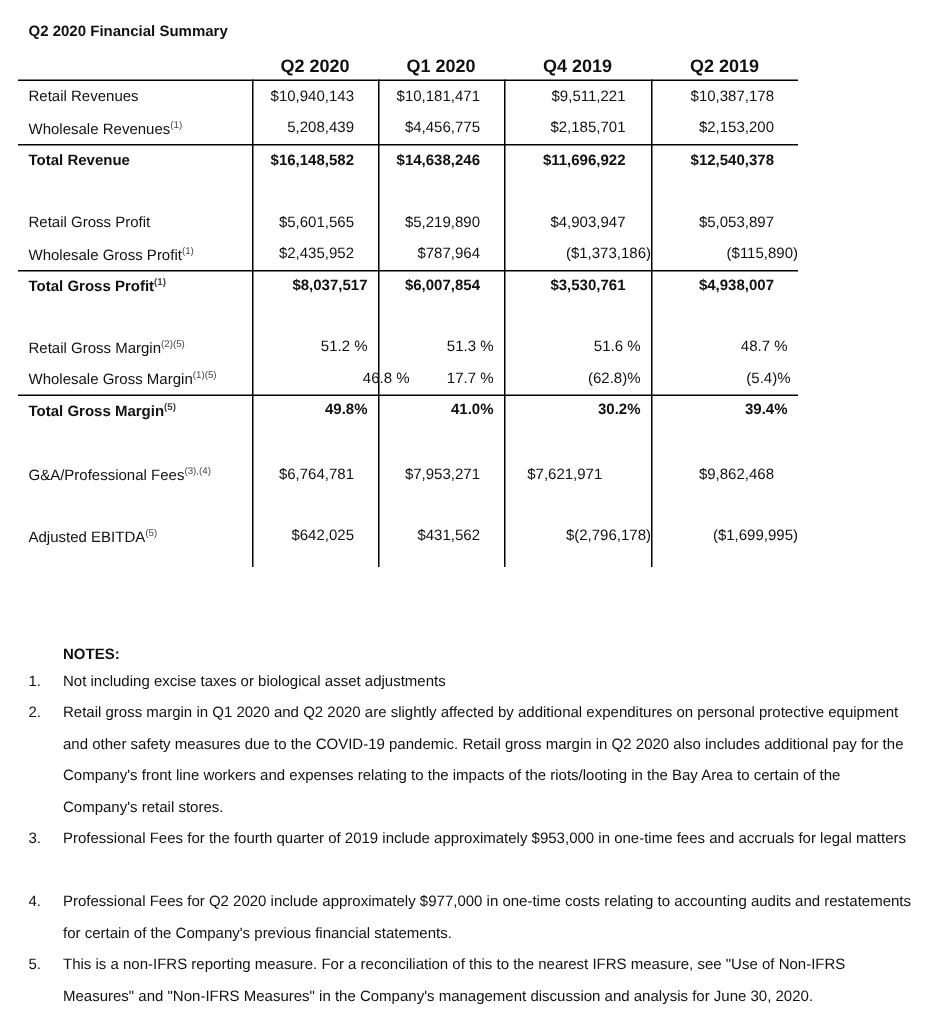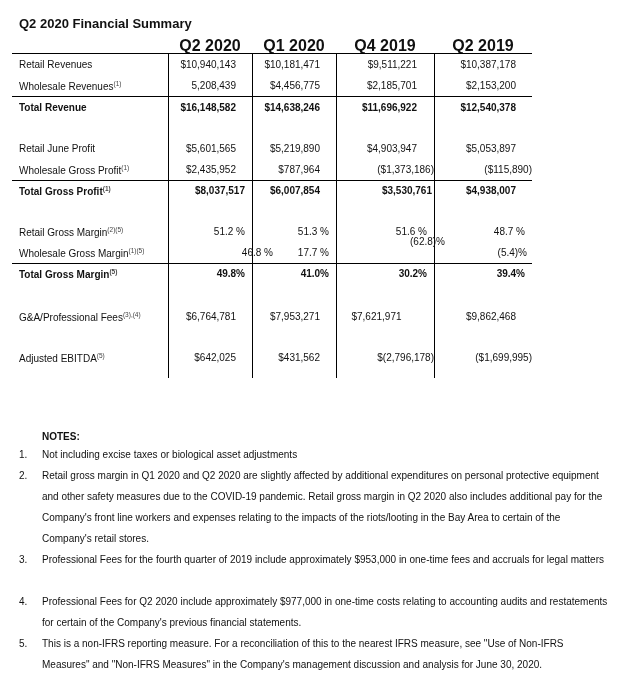--- a/index.html
+++ b/index.html
@@ -1,19 +1,19 @@
 <!DOCTYPE html>
 <html><head>
 <meta charset="utf-8">
 <style>
   html, body { margin: 0; padding: 0; background: #ffffff; }
   body { width: 620px; height: 683px; position: relative; overflow: hidden;
          font-family: "Liberation Sans", sans-serif; color: #111; font-size: 10px; }
-  .title { position: absolute; left: 19px; top: 16px; font-size: 13px; font-weight: bold; }
-  .hdr { position: absolute; top: 37px; font-size: 16px; font-weight: bold; text-align: center; }
+  .title { position: absolute; left: 19px; top: 16px; font-size: 10px; font-weight: bold; }
+  .hdr { position: absolute; top: 37px; font-size: 12px; font-weight: bold; text-align: center; }
   .hline { position: absolute; height: 1px; background: #000; }
   .vline { position: absolute; width: 1px; background: #000; }
   .lbl { position: absolute; left: 19px; font-size: 10px; white-space: nowrap; }
   .lbl.bold { font-weight: bold; }
   .cell { position: absolute; font-size: 10px; white-space: nowrap; }
   .cell.bold { font-weight: bold; }
   .r { text-align: right; }
   sup { font-size: 6.5px; vertical-align: 4px; color: #444; }
   .notes-title { position: absolute; left: 42px; top: 431px; font-size: 10px; font-weight: bold; }
   .note-num { position: absolute; left: 19px; font-size: 10px; }
@@ -50,48 +50,48 @@
 <div class="cell r" style="left:252px;width:68px;top:80px;">$4,456,775</div>
 <div class="cell r" style="left:336px;width:81px;top:80px;">$2,185,701</div>
 <div class="cell r" style="left:434px;width:82px;top:80px;">$2,153,200</div>
 
 <div class="lbl bold" style="top:102px;"><span>Total Revenue</span></div>
 <div class="cell r bold" style="left:168px;width:68px;top:102px;">$16,148,582</div>
 <div class="cell r bold" style="left:252px;width:68px;top:102px;">$14,638,246</div>
 <div class="cell r bold" style="left:336px;width:81px;top:102px;">$11,696,922</div>
 <div class="cell r bold" style="left:434px;width:82px;top:102px;">$12,540,378</div>
 
-<div class="lbl" style="top:143px;"><span>Retail June Profit</span></div>
+<div class="lbl" style="top:143px;"><span>Retail Gross Profit</span></div>
 <div class="cell r" style="left:168px;width:68px;top:143px;">$5,601,565</div>
 <div class="cell r" style="left:252px;width:68px;top:143px;">$5,219,890</div>
 <div class="cell r" style="left:336px;width:81px;top:143px;">$4,903,947</div>
 <div class="cell r" style="left:434px;width:82px;top:143px;">$5,053,897</div>
 
 <div class="lbl" style="top:164px;"><span>Wholesale Gross Profit</span><sup>(1)</sup></div>
 <div class="cell r" style="left:168px;width:68px;top:164px;">$2,435,952</div>
 <div class="cell r" style="left:252px;width:68px;top:164px;">$787,964</div>
 <div class="cell r" style="left:336px;width:98px;top:164px;">($1,373,186)</div>
 <div class="cell r" style="left:434px;width:98px;top:164px;">($115,890)</div>
 
 <div class="lbl bold" style="top:185px;"><span>Total Gross Profit</span><sup>(1)</sup></div>
 <div class="cell r bold" style="left:177px;width:68px;top:185px;">$8,037,517</div>
 <div class="cell r bold" style="left:252px;width:68px;top:185px;">$6,007,854</div>
-<div class="cell r bold" style="left:320px;width:81px;top:185px;padding-left:31px;">$3,530,761</div>
+<div class="cell r bold" style="left:336px;width:81px;top:185px;">$3,530,761</div>
 <div class="cell r bold" style="left:434px;width:82px;top:185px;">$4,938,007</div>
 
 <div class="lbl" style="top:226px;"><span>Retail Gross Margin</span><sup>(2)(5)</sup></div>
 <div class="cell r" style="left:168px;width:77px;top:226px;">51.2 %</div>
 <div class="cell r" style="left:252px;width:77px;top:226px;">51.3 %</div>
 <div class="cell r" style="left:336px;width:91px;top:226px;">51.6 %</div>
 <div class="cell r" style="left:434px;width:91px;top:226px;">48.7 %</div>
 
 <div class="lbl" style="top:247px;"><span>Wholesale Gross Margin</span><sup>(1)(5)</sup></div>
 <div class="cell r" style="left:168px;width:77px;top:247px;margin-left:28px;">46.8 %</div>
 <div class="cell r" style="left:252px;width:77px;top:247px;">17.7 %</div>
-<div class="cell r" style="left:336px;width:91px;top:236px;padding-left:18px;">(62.8)%</div>
+<div class="cell r" style="left:336px;width:91px;top:247px;">(62.8)%</div>
 <div class="cell r" style="left:434px;width:93px;top:247px;">(5.4)%</div>
 
 <div class="lbl bold" style="top:268px;"><span>Total Gross Margin</span><sup>(5)</sup></div>
 <div class="cell r bold" style="left:168px;width:77px;top:268px;">49.8%</div>
 <div class="cell r bold" style="left:252px;width:77px;top:268px;">41.0%</div>
 <div class="cell r bold" style="left:336px;width:91px;top:268px;">30.2%</div>
 <div class="cell r bold" style="left:434px;width:91px;top:268px;">39.4%</div>
 
 <div class="lbl" style="top:311px;"><span>G&amp;A/Professional Fees</span><sup>(3),(4)</sup></div>
 <div class="cell r" style="left:168px;width:68px;top:311px;">$6,764,781</div>

